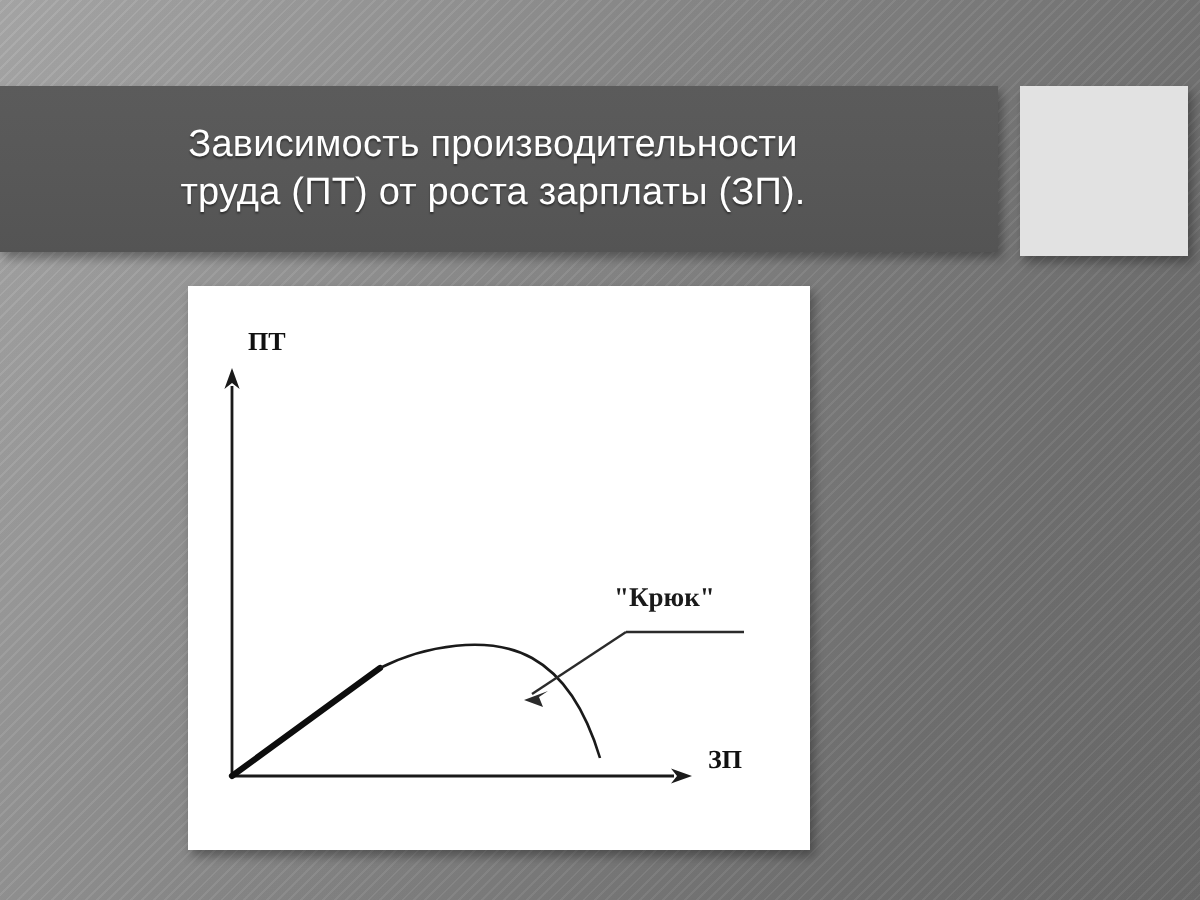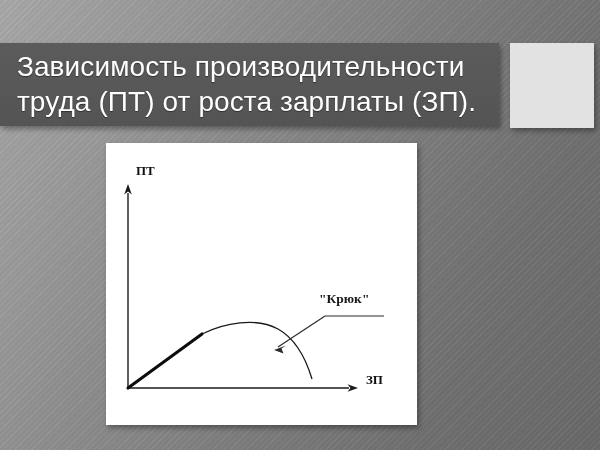--- a/index.html
+++ b/index.html
@@ -39,42 +39,43 @@
     box-shadow: 2px 3px 5px rgba(0,0,0,0.35);
     display: flex;
     align-items: center;
     justify-content: center;
     box-sizing: border-box;
     padding: 0 14px 0 8px;
   }
   #title-text {
     color: #ffffff;
     font-family: "Liberation Sans", sans-serif;
-    font-size: 28px;
+    font-size: 19px;
     line-height: 1.24;
+    text-align: center;
     letter-spacing: 0.1px;
     white-space: pre-line;
     text-shadow: 0 1px 1px rgba(0,0,0,0.45);
   }
 
   
   #corner-panel {
     position: absolute;
     left: 510px;
     top: 43px;
     width: 84px;
     height: 85px;
     background: #e2e2e2;
     box-shadow: 2px 3px 5px rgba(0,0,0,0.35);
   }
 
   
   #chart-card {
     position: absolute;
-    left: 106px;
+    left: 94px;
     top: 143px;
     width: 311px;
     height: 282px;
     background: #ffffff;
     box-shadow: 2px 3px 5px rgba(0,0,0,0.35);
   }
   #chart-svg {
     display: block;
     width: 311px;
     height: 282px;

